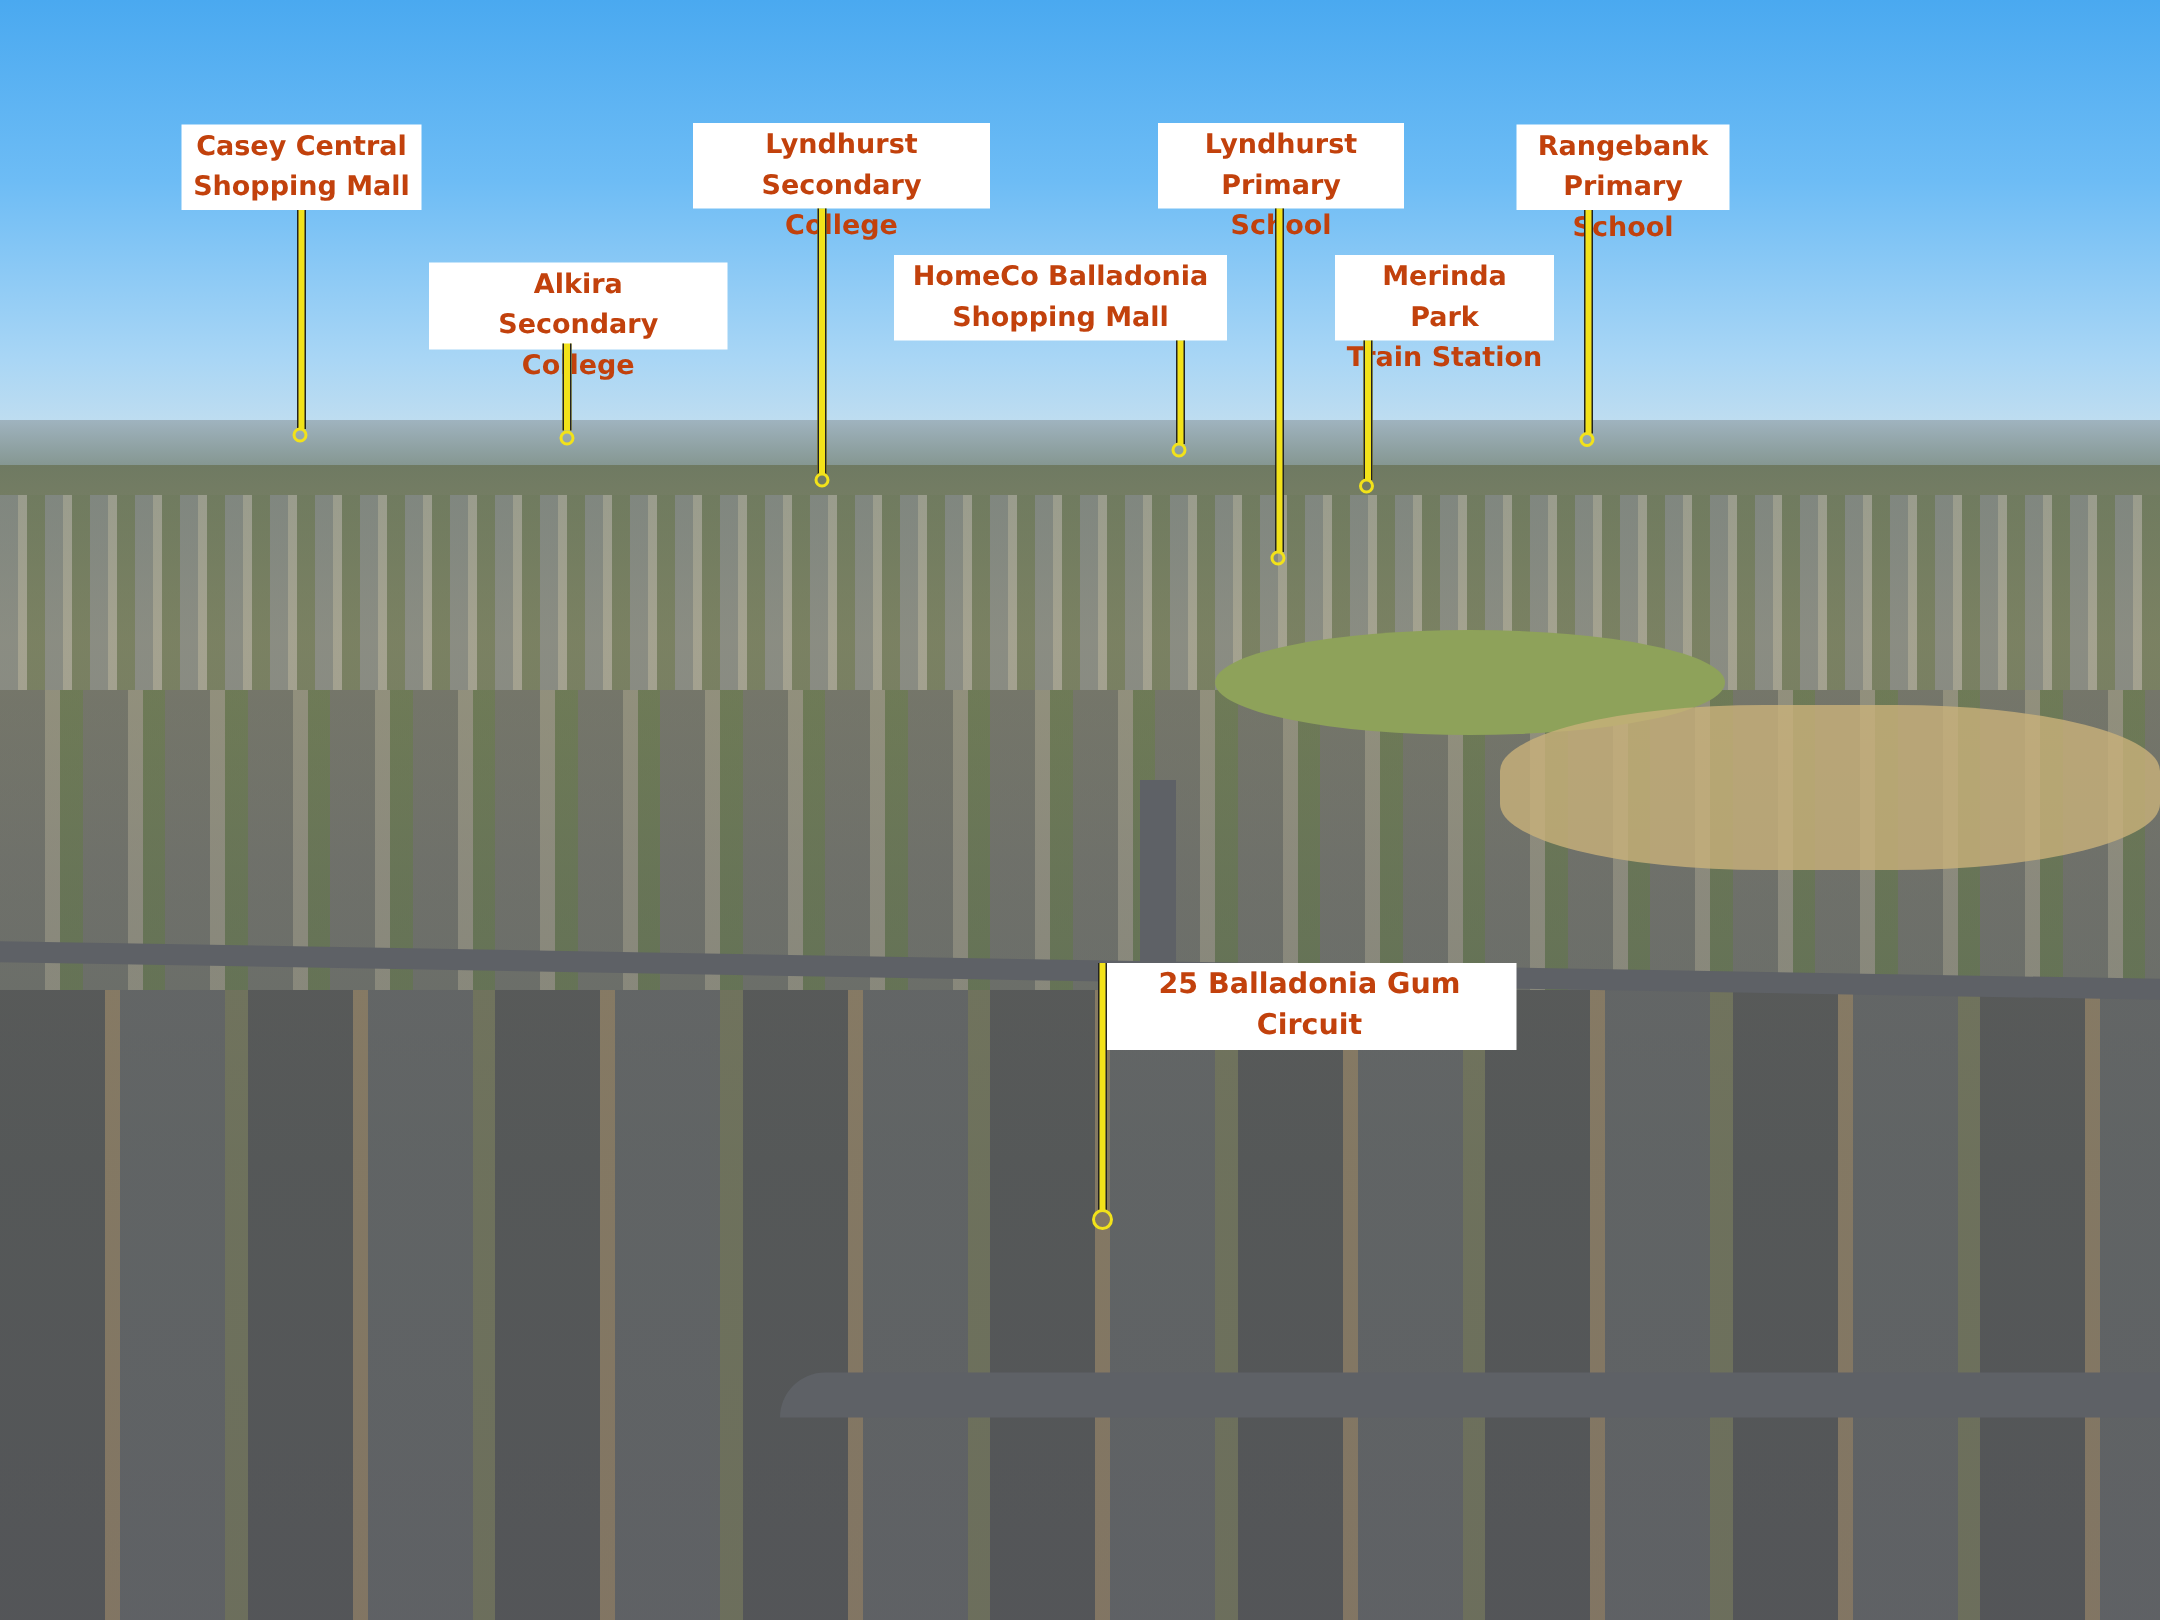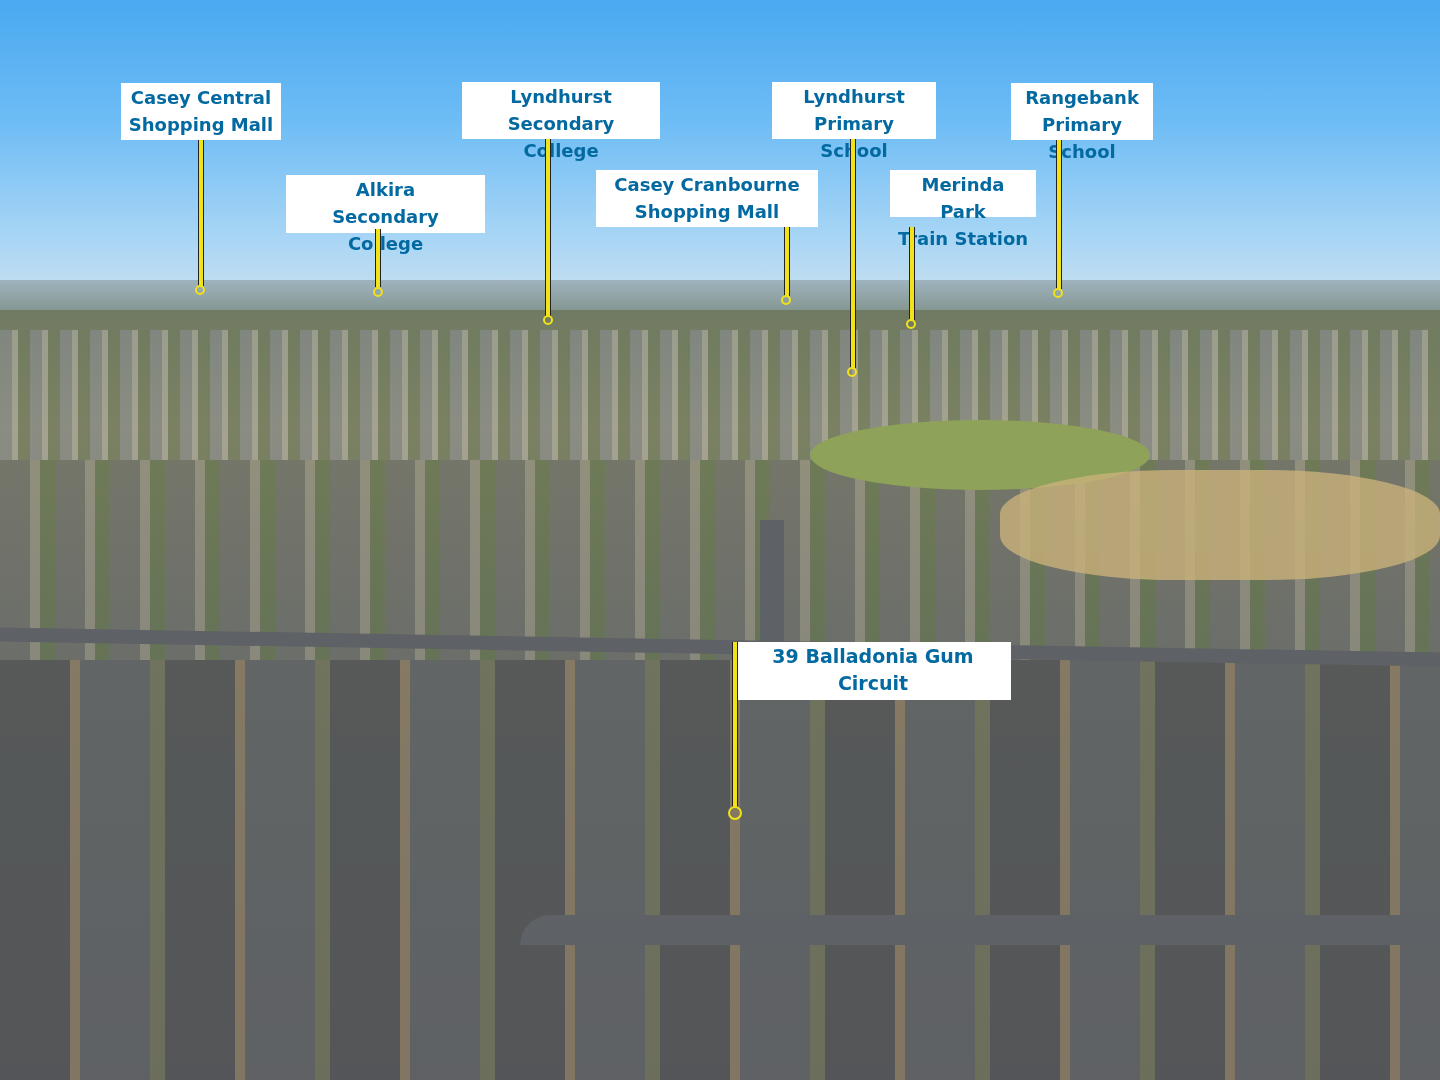--- a/index.html
+++ b/index.html
@@ -7,21 +7,21 @@
 .scene{position:absolute;inset:0;overflow:hidden;}
 .sky{position:absolute;left:0;top:0;width:1440px;height:300px;background:linear-gradient(180deg,#4aa9f0 0%,#6dbcf5 40%,#a9d6f5 80%,#c8e0ee 100%);}
 .horizon{position:absolute;left:0;top:280px;width:1440px;height:40px;background:linear-gradient(180deg,#9fb3bf 0%,#7d8e83 100%);}
 .ground{position:absolute;left:0;top:310px;width:1440px;height:770px;background:linear-gradient(180deg,#6f7a62 0%,#8b8a6a 15%,#7d7d6b 35%,#6f7466 60%,#6a6b66 100%);}
 .suburb-far{position:absolute;left:0;top:330px;width:1440px;height:130px;background:repeating-linear-gradient(90deg,#8a8f96 0 12px,#b9b6ae 12px 18px,#6d7a5c 18px 30px);opacity:.55;}
 .park{position:absolute;left:810px;top:420px;width:340px;height:70px;border-radius:50%;background:#8ea25a;}
 .park2{position:absolute;left:1000px;top:470px;width:440px;height:110px;border-radius:40%;background:#c9b27a;opacity:.8;}
 .road{position:absolute;background:#5e6166;}
 .suburb-near{position:absolute;left:0;top:660px;width:1440px;height:420px;background:repeating-linear-gradient(90deg,#4a4c52 0 70px,#8c7a62 70px 80px,#5a5d64 80px 150px,#6d7058 150px 165px);opacity:.7;}
 .roofs{position:absolute;left:0;top:460px;width:1440px;height:200px;background:repeating-linear-gradient(90deg,#5d6169 0 30px,#9d9a92 30px 40px,#4f6b3f 40px 55px);opacity:.45;}
-.label{position:absolute;background:#ffffff;color:#0369a1;font-weight:bold;text-align:center;font-family:"DejaVu Sans",sans-serif;font-size:18px;line-height:27px;padding:1px 6px;box-sizing:border-box;}
+.label{position:absolute;background:#ffffff;color:#c2410c;font-weight:bold;text-align:center;font-family:"DejaVu Sans",sans-serif;font-size:18px;line-height:27px;padding:1px 6px;box-sizing:border-box;}
 .stem{position:absolute;width:4px;background:#f2e21a;border-left:1px solid #222;border-right:1px solid #222;}
 .dot{position:absolute;width:10px;height:10px;border:2px solid #f2e21a;border-radius:50%;box-sizing:border-box;}
 </style>
 </head>
 <body>
 
 <div class="scene">
   <div class="sky"></div>
   <div class="horizon"></div>
   <div class="ground"></div>
@@ -50,44 +50,44 @@
 <div class="dot" style="left:373px;top:287px;"></div>
 
 <div class="label" style="left:462px;top:82px;width:198px;height:57px;">
   <div>Lyndhurst</div>
   <div>Secondary College</div>
 </div>
 <div class="stem" style="left:545px;top:139px;height:177px;"></div>
 <div class="dot" style="left:543px;top:315px;"></div>
 
 <div class="label" style="left:596px;top:170px;width:222px;height:57px;">
-  <div>Casey Cranbourne</div>
+  <div>HomeCo Balladonia</div>
   <div>Shopping Mall</div>
 </div>
 <div class="stem" style="left:784px;top:227px;height:69px;"></div>
 <div class="dot" style="left:781px;top:295px;"></div>
 
 <div class="label" style="left:772px;top:82px;width:164px;height:57px;">
   <div>Lyndhurst</div>
   <div>Primary School</div>
 </div>
 <div class="stem" style="left:850px;top:139px;height:229px;"></div>
 <div class="dot" style="left:847px;top:367px;"></div>
 
-<div class="label" style="left:890px;top:170px;width:146px;height:47px;">
+<div class="label" style="left:890px;top:170px;width:146px;height:57px;">
   <div>Merinda Park</div>
   <div>Train Station</div>
 </div>
 <div class="stem" style="left:909px;top:227px;height:93px;"></div>
 <div class="dot" style="left:906px;top:319px;"></div>
 
 <div class="label" style="left:1011px;top:83px;width:142px;height:57px;">
   <div>Rangebank</div>
   <div>Primary School</div>
 </div>
 <div class="stem" style="left:1056px;top:140px;height:149px;"></div>
 <div class="dot" style="left:1053px;top:288px;"></div>
 
 <div class="label" style="left:735px;top:642px;width:276px;height:58px;font-size:19px;">
-  <div>39 Balladonia Gum Circuit</div>
+  <div>25 Balladonia Gum Circuit</div>
 </div>
 <div class="stem" style="left:732px;top:642px;height:166px;"></div>
 <div class="dot" style="left:728px;top:806px;width:14px;height:14px;"></div>
 
 </body></html>

